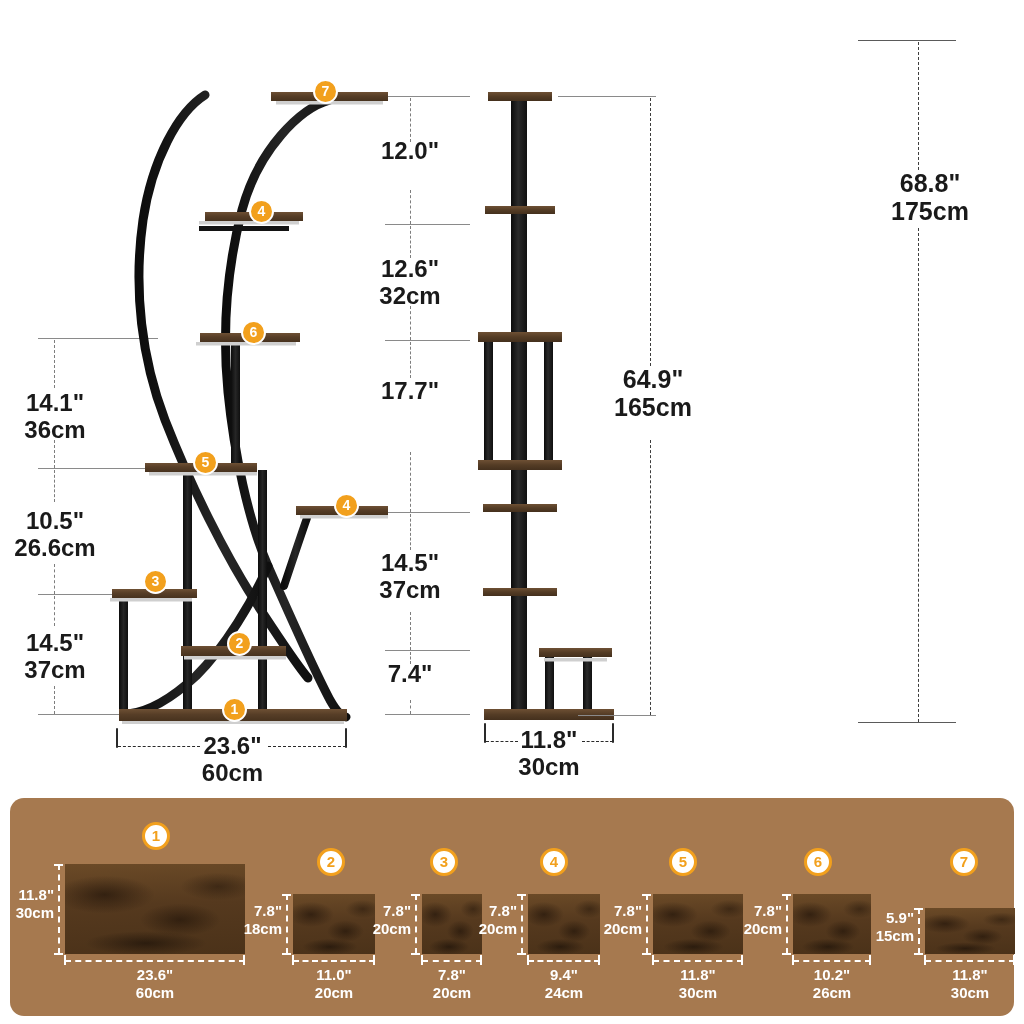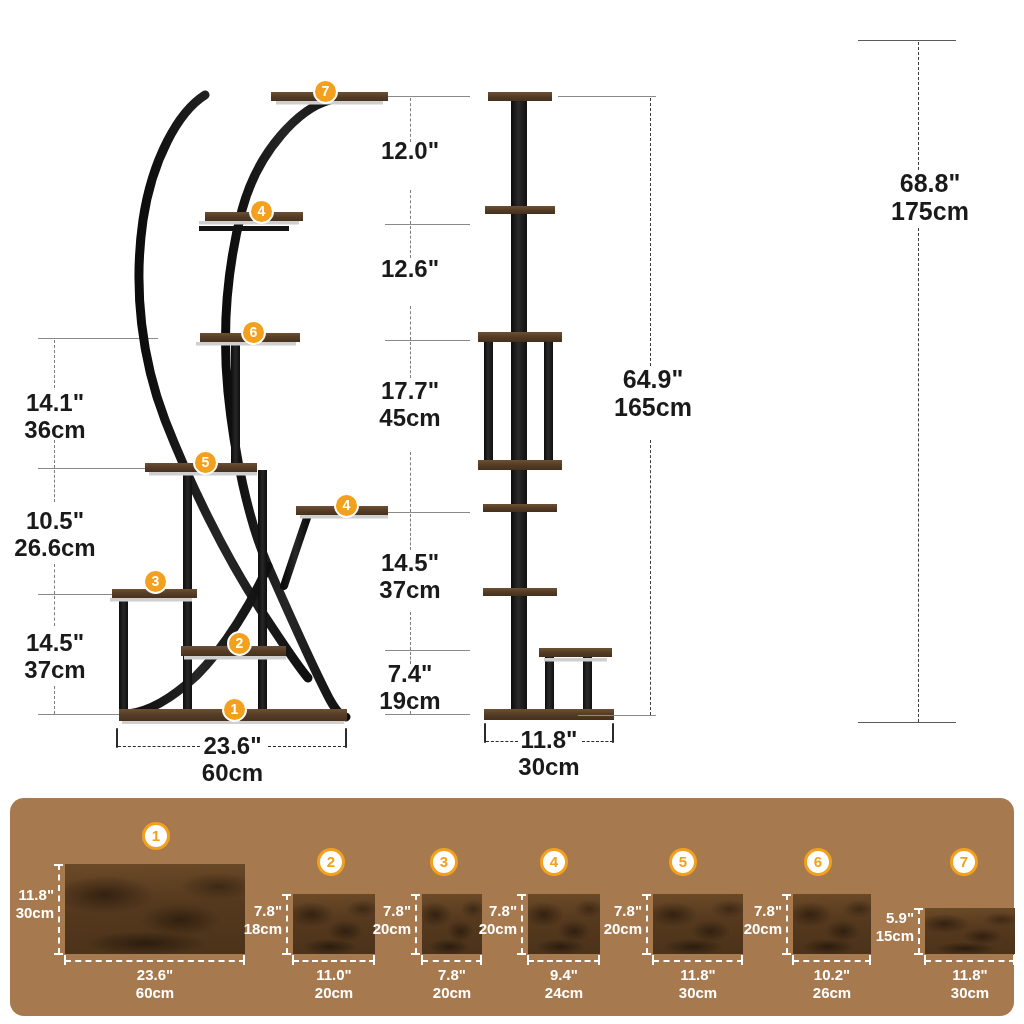--- a/index.html
+++ b/index.html
@@ -75,32 +75,31 @@
   <div class="vdash" style="left:410px;top:514px;height:36px;"></div>
   <div class="vdash" style="left:410px;top:612px;height:38px;"></div>
   <div class="vdash" style="left:410px;top:652px;height:12px;"></div>
   <div class="vdash" style="left:410px;top:700px;height:14px;"></div>
 
   <div class="dimtext" style="left:330px;top:138px;width:160px;font-size:24px;">
     <span class="ln">12.0"</span>
   </div>
   <div class="dimtext" style="left:330px;top:256px;width:160px;font-size:24px;">
     <span class="ln">12.6"</span>
+    <span class="ln">32cm</span>
   </div>
   <div class="dimtext" style="left:330px;top:378px;width:160px;font-size:24px;">
     <span class="ln">17.7"</span>
-    <span class="ln">45cm</span>
   </div>
   <div class="dimtext" style="left:330px;top:550px;width:160px;font-size:24px;">
     <span class="ln">14.5"</span>
     <span class="ln">37cm</span>
   </div>
   <div class="dimtext" style="left:330px;top:661px;width:160px;font-size:24px;">
     <span class="ln">7.4"</span>
-    <span class="ln">19cm</span>
   </div>
 
   <div class="hline" style="left:38px;top:338px;width:120px;"></div>
   <div class="hline" style="left:38px;top:468px;width:120px;"></div>
   <div class="hline" style="left:38px;top:594px;width:120px;"></div>
   <div class="hline" style="left:38px;top:714px;width:120px;"></div>
 
   <div class="vdash" style="left:54px;top:340px;height:48px;"></div>
   <div class="vdash" style="left:54px;top:440px;height:28px;"></div>
   <div class="vdash" style="left:54px;top:470px;height:32px;"></div>

